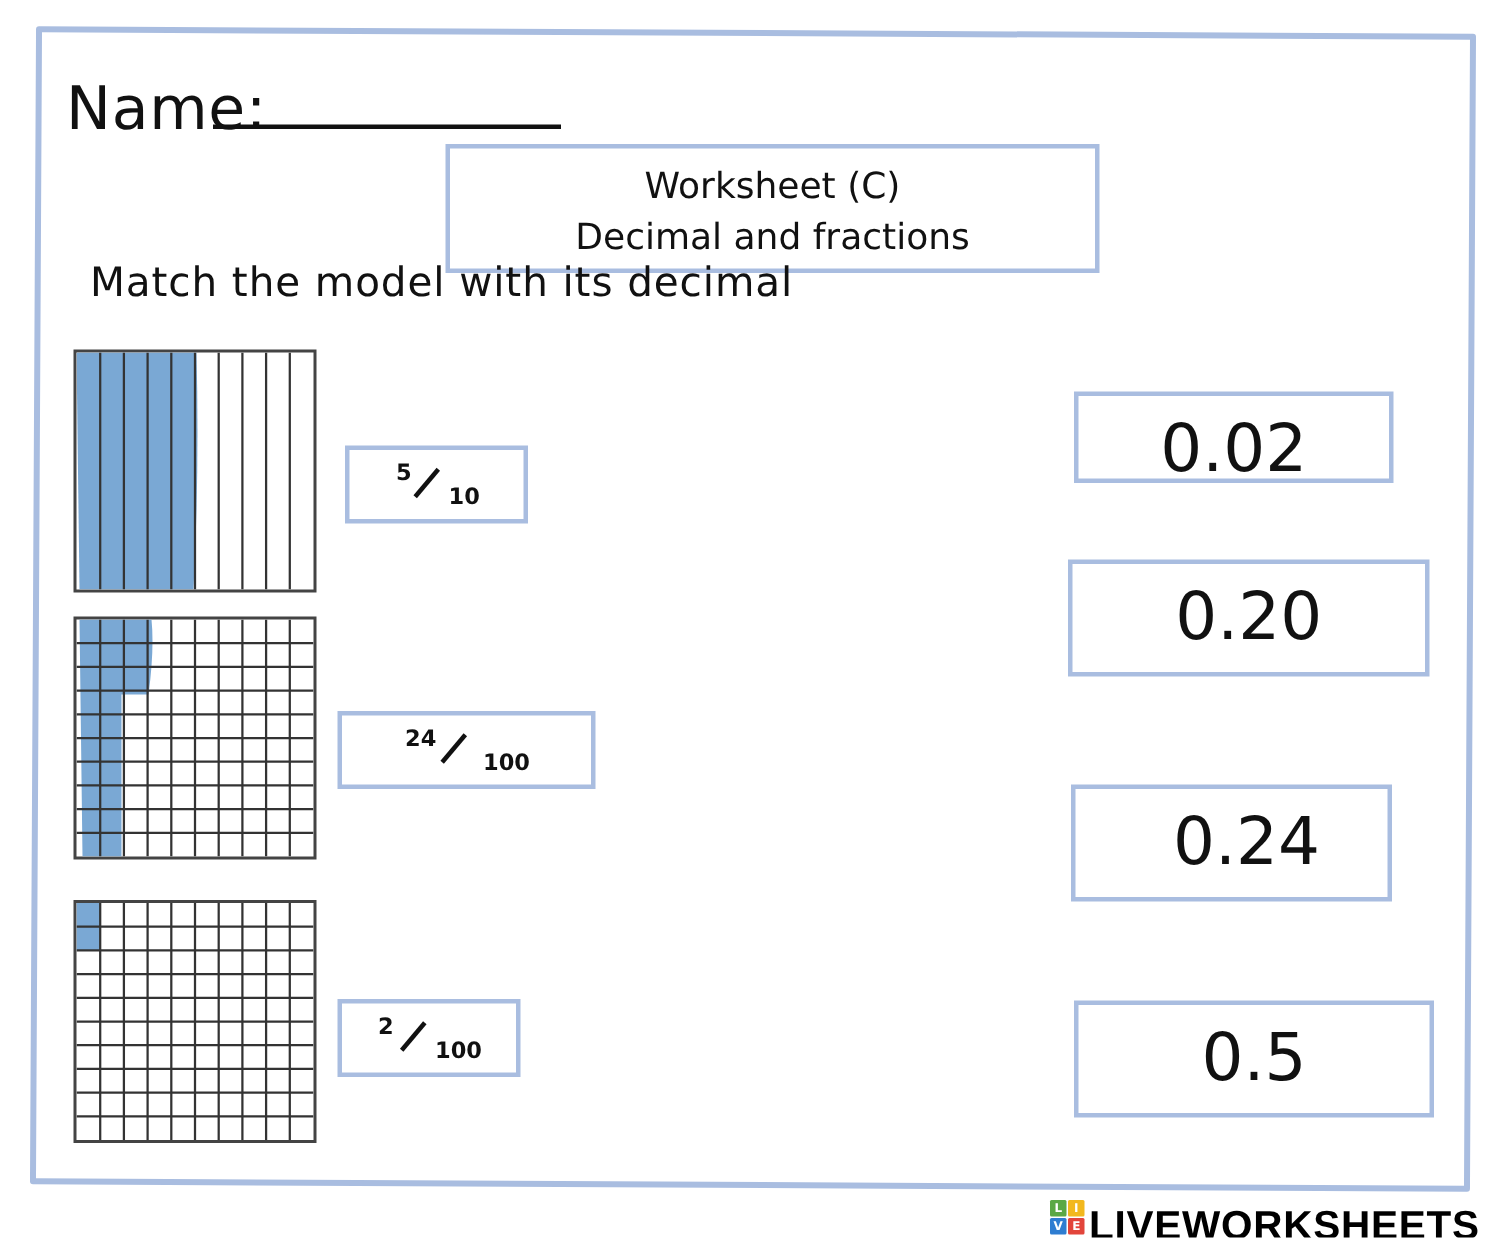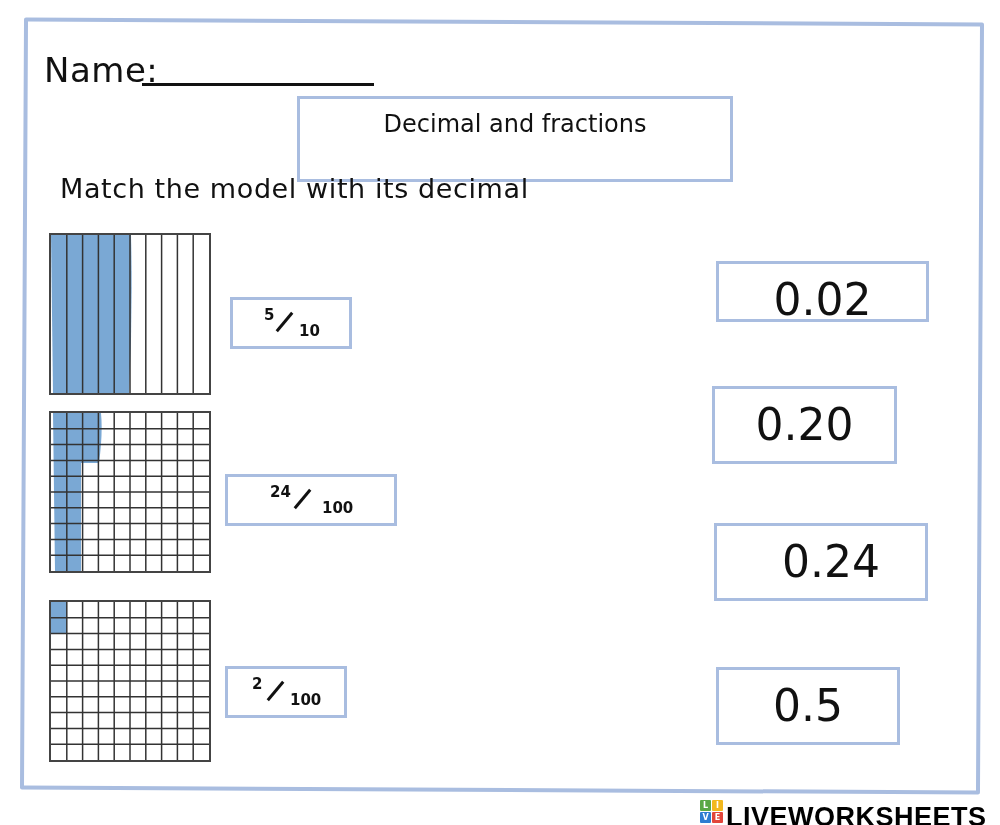--- a/index.html
+++ b/index.html
@@ -1,21 +1,21 @@
 <!DOCTYPE html>
 <html><head>
 <meta charset="utf-8">
 <style>
   html, body { margin:0; padding:0; background:#ffffff; }
   body { width:1000px; height:825px; position:relative; overflow:hidden;
          font-family: "DejaVu Sans", sans-serif; color:#111; }
   .frame { position:absolute; left:22px; top:20px; width:960px; height:772px;
            border:4px solid #a9bde0; box-sizing:border-box; border-radius:2px;
            transform: rotate(0.3deg); }
-  .name-label { position:absolute; left:44px; top:50px; font-size:34px; letter-spacing:0.5px; }
+  .name-label { position:absolute; left:44px; top:50px; font-size:40px; letter-spacing:0.5px; }
   .name-line { position:absolute; left:142px; top:83px; width:232px; border-bottom:3px solid #111; }
   .title-box { position:absolute; left:297px; top:96px; width:436px; height:86px;
                border:3px solid #a9bde0; box-sizing:border-box; text-align:center;
                font-size:24px; line-height:34px; padding-top:8px; }
   .instruction { position:absolute; left:60px; top:173px; font-size:27px; letter-spacing:0.6px; }
 
   .model { position:absolute; border:2px solid #444; box-sizing:border-box; background:#fff; }
   .model svg { display:block; }
 
   .frac-box { position:absolute; border:3px solid #a9bde0; box-sizing:border-box; background:#fff;
@@ -34,20 +34,21 @@
 </style>
 </head>
 <body>
 
 <div class="frame"></div>
 
 <div class="name-label">Name:</div>
 <div class="name-line"></div>
 
 <div class="title-box">
+  <div>Worksheet (C)</div>
   <div>Decimal and fractions</div>
 </div>
 
 <div class="instruction">Match the model with its decimal</div>
 
 <div class="model" style="left:49px; top:233px; width:162px; height:162px;">
   <svg width="158" height="158" viewBox="0 0 158 158">
     <path d="M0 0 L80 0 Q82 80 78 158 L2 158 Z" fill="#7aa8d4"></path>
     <g stroke="#333" stroke-width="1.5">
       <line x1="15.8" y1="0" x2="15.8" y2="158"></line>
@@ -127,23 +128,23 @@
   </svg>
 </div>
 
 <div class="frac-box" style="left:225px; top:666px; width:122px; height:52px;">
   <span class="num" style="left:24px; top:6px;">2</span>
   <span class="slash" style="left:46px; top:10px;"></span>
   <span class="den" style="left:62px; top:22px;">100</span>
 </div>
 
 <div class="dec-box" style="left:716px; top:261px; width:213px; height:61px; line-height:72px;">0.02</div>
-<div class="dec-box" style="left:712px; top:386px; width:185px; height:78px; line-height:72px;">0.20</div>
+<div class="dec-box" style="left:712px; top:373px; width:241px; height:78px; line-height:72px;">0.20</div>
 <div class="dec-box" style="left:714px; top:523px; width:214px; height:78px; line-height:72px;padding-left:20px;">0.24</div>
-<div class="dec-box" style="left:716px; top:667px; width:184px; height:78px; line-height:72px;">0.5</div>
+<div class="dec-box" style="left:716px; top:667px; width:240px; height:78px; line-height:72px;">0.5</div>
 
 <div class="logo">
   <div class="logo-mark">
     <span style="background:#5aa845;">L</span>
     <span style="background:#f2b81e;">I</span>
     <span style="background:#2e7dd1;">V</span>
     <span style="background:#e2453b;">E</span>
   </div>
   <span class="logo-text">LIVEWORKSHEETS</span>
 </div>

